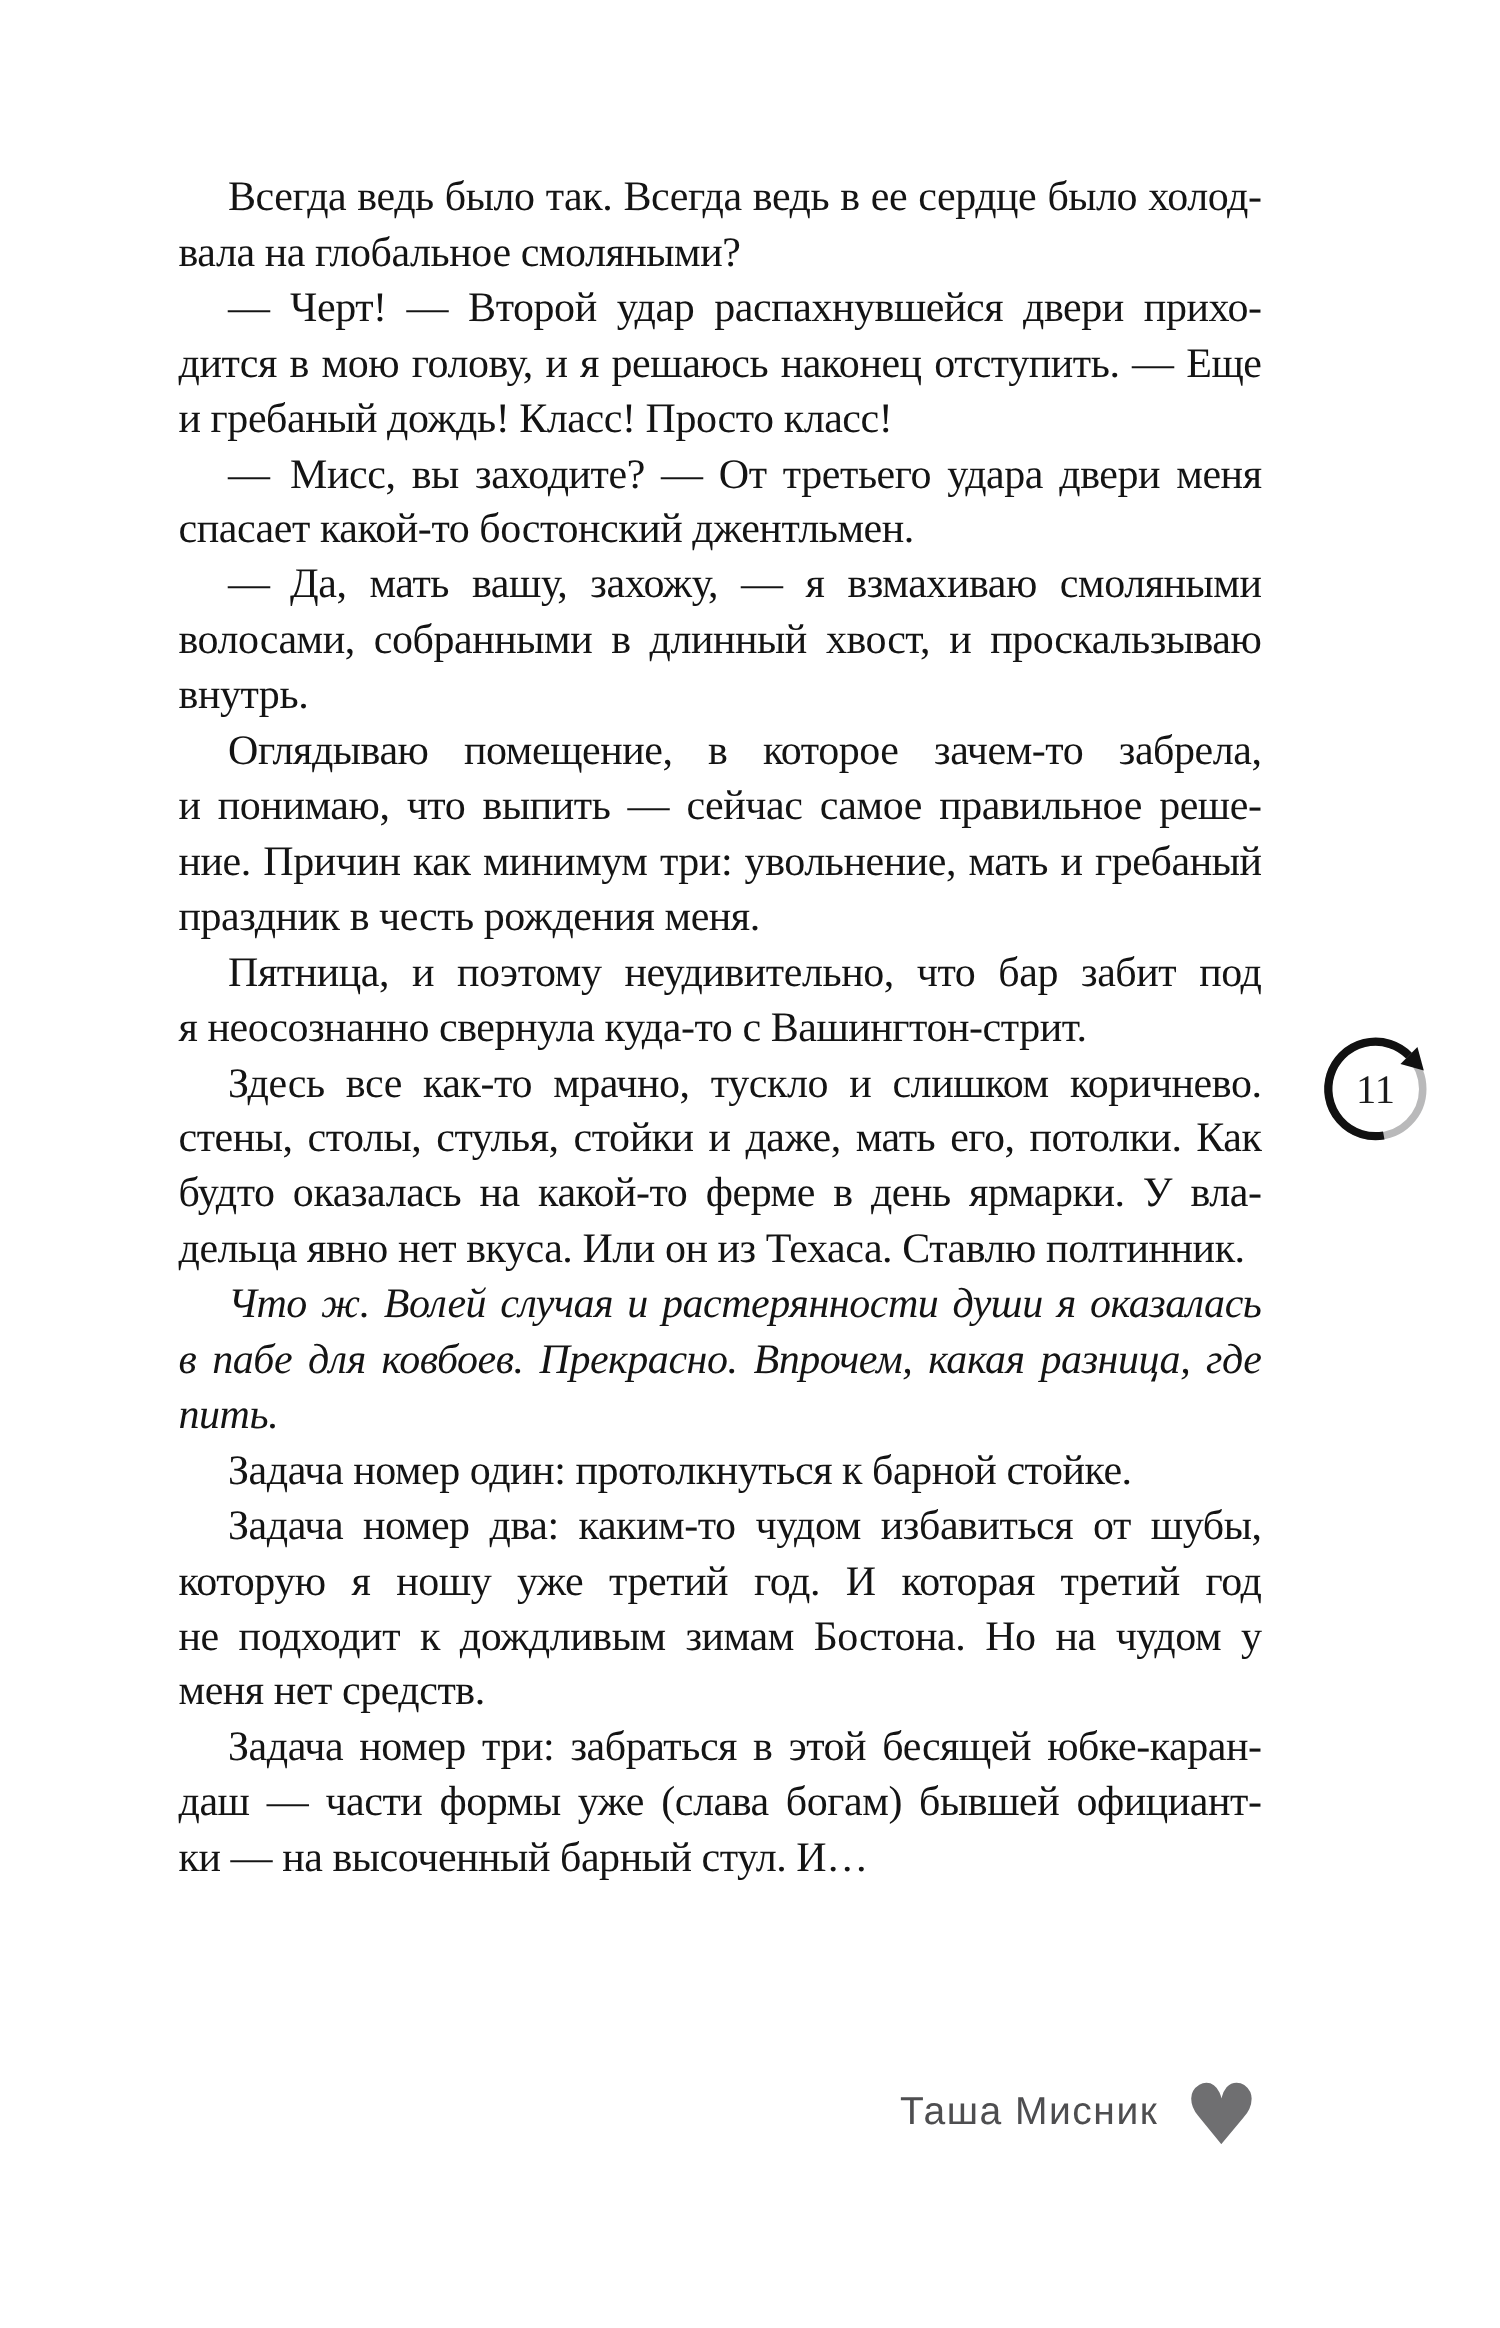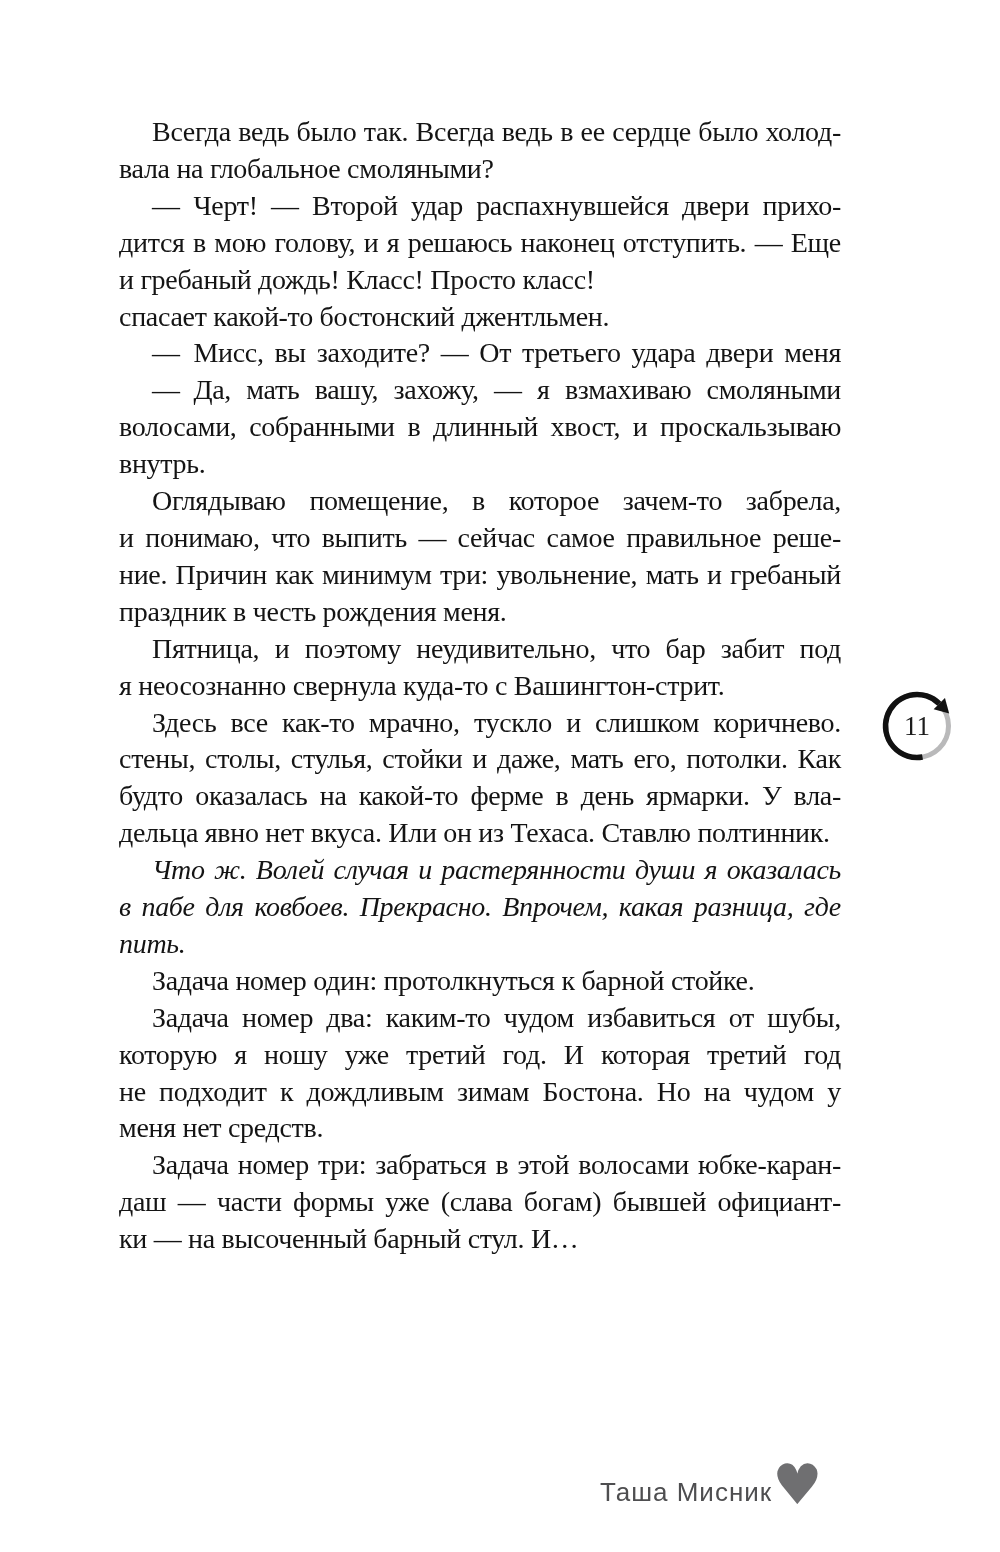--- a/index.html
+++ b/index.html
@@ -43,23 +43,24 @@
   .progress-number {
     position: absolute; inset: 0;
     display: flex; align-items: center; justify-content: center;
     font-family: "Liberation Serif", serif;
     font-size: 27px;
     color: #1c1c1c;
   }
 
   .footer {
     position: absolute;
-    left: 600px; top: 1460px;
+    left: 600px; top: 1392px;
     height: 48px;
-    display: flex; align-items: flex-end;
+    display: flex; align-items: flex-start;
+    gap: 17px;
   }
   .footer-author {
     font-family: "Liberation Sans", sans-serif;
     font-size: 26px;
     letter-spacing: 1px;
     color: #4e4e50;
   }
   .heart-icon {
     font-family: "DejaVu Sans", sans-serif;
     font-size: 56px;
@@ -70,22 +71,22 @@
 </style>
 </head>
 <body>
 
 <div class="text-column">
     <div class="line indent">Всегда ведь было так. Всегда ведь в ее сердце было холод-</div>
     <div class="line last">вала на глобальное смоляными?</div>
     <div class="line indent">— Черт! — Второй удар распахнувшейся двери прихо-</div>
     <div class="line">дится в мою голову, и я решаюсь наконец отступить. — Еще</div>
     <div class="line last">и гребаный дождь! Класс! Просто класс!</div>
+    <div class="line indent">— Мисс, вы заходите? — От третьего удара двери меня</div>
     <div class="line last">спасает какой-то бостонский джентльмен.</div>
-    <div class="line indent">— Мисс, вы заходите? — От третьего удара двери меня</div>
     <div class="line indent">— Да, мать вашу, захожу, — я взмахиваю смоляными</div>
     <div class="line">волосами, собранными в длинный хвост, и проскальзываю</div>
     <div class="line last">внутрь.</div>
     <div class="line indent">Оглядываю помещение, в которое зачем-то забрела,</div>
     <div class="line">и понимаю, что выпить — сейчас самое правильное реше-</div>
     <div class="line">ние. Причин как минимум три: увольнение, мать и гребаный</div>
     <div class="line last">праздник в честь рождения меня.</div>
     <div class="line indent">Пятница, и поэтому неудивительно, что бар забит под</div>
     <div class="line last">я неосознанно свернула куда-то с Вашингтон-стрит.</div>
     <div class="line indent">Здесь все как-то мрачно, тускло и слишком коричнево.</div>
@@ -93,21 +94,21 @@
     <div class="line">будто оказалась на какой-то ферме в день ярмарки. У вла-</div>
     <div class="line last">дельца явно нет вкуса. Или он из Техаса. Ставлю полтинник.</div>
     <div class="line italic indent">Что ж. Волей случая и растерянности души я оказалась</div>
     <div class="line italic">в пабе для ковбоев. Прекрасно. Впрочем, какая разница, где</div>
     <div class="line last italic">пить.</div>
     <div class="line last indent">Задача номер один: протолкнуться к барной стойке.</div>
     <div class="line indent">Задача номер два: каким-то чудом избавиться от шубы,</div>
     <div class="line">которую я ношу уже третий год. И которая третий год</div>
     <div class="line">не подходит к дождливым зимам Бостона. Но на чудом у</div>
     <div class="line last">меня нет средств.</div>
-    <div class="line indent">Задача номер три: забраться в этой волосами юбке-каран-</div>
+    <div class="line indent">Задача номер три: забраться в этой бесящей юбке-каран-</div>
     <div class="line">даш — части формы уже (слава богам) бывшей официант-</div>
     <div class="line last">ки — на высоченный барный стул. И…</div>
   </div>
 
 <div class="progress-badge">
   <svg width="74" height="74" viewBox="0 0 74 74">
     <circle cx="37" cy="37" r="31.5" fill="none" stroke="#b9b9ba" stroke-width="5"></circle>
     <path d="M 42.5 68.0 A 31.5 31.5 0 1 1 59.3 14.7" fill="none" stroke="#111111" stroke-width="5.5"></path>
     <polygon points="0,-8 14,0 0,8" fill="#111111" transform="translate(59.3,14.7) rotate(45)"></polygon>
   </svg>

